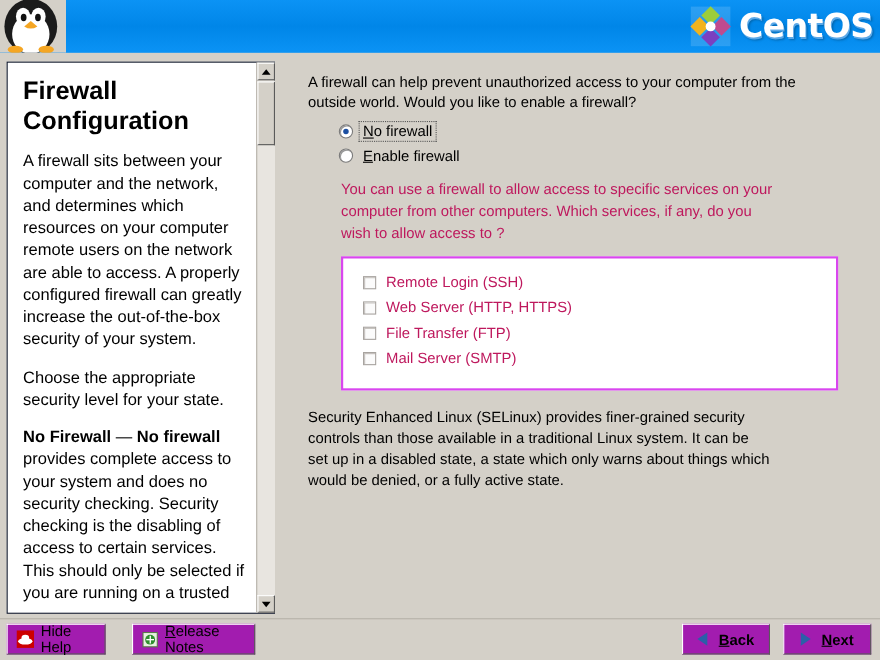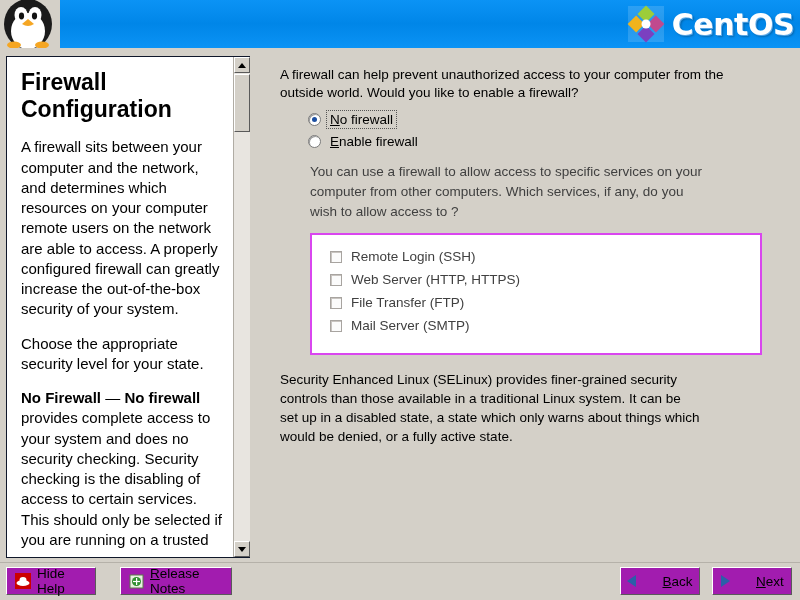--- a/index.html
+++ b/index.html
@@ -146,21 +146,21 @@
   .radio-label {
     font-size: 13.5px;
     padding: 0 2px;
   }
   .radio-label.focused {
     outline: 1px dotted #555;
     outline-offset: 1px;
   }
   .ul { text-decoration: underline; }
 
-  .dimmed { color: #404040; }
+  .dimmed { color: #be185d; }
   .svc-desc {
     margin: 10px 0 0 40px;
     width: 400px;
     line-height: 1.45;
   }
   #services-box {
     margin: 12px 0 0 40px;
     width: 452px; height: 122px;
     background: #ffffff;
     border: 2px solid #d946ef;
@@ -230,40 +230,40 @@
     border-right-color: #5a5a5a; border-bottom-color: #5a5a5a;
     display: flex; align-items: center;
     padding: 0 8px;
     font-size: 13.5px;
     gap: 6px;
     cursor: default;
   }
   #btn-hide-help { left: 6px; top: 4px; width: 90px; }
   #btn-release-notes { left: 120px; top: 4px; width: 112px; }
   #btn-back { right: 100px; top: 4px; width: 80px; justify-content: center; }
-  #btn-next { right: 8px; top: 4px; width: 80px; justify-content: flex-start; }
+  #btn-next { right: 8px; top: 4px; width: 80px; justify-content: center; }
 
   .ico-hat {
     width: 16px; height: 16px; position: relative; flex: none;
   }
   .ico-notes {
     width: 15px; height: 15px; flex: none;
   }
   .tri-left {
     width: 0; height: 0; flex: none;
     border-top: 6px solid transparent; border-bottom: 6px solid transparent;
     border-right: 9px solid #2b5fa8;
   }
   .tri-right {
     width: 0; height: 0; flex: none;
     border-top: 6px solid transparent; border-bottom: 6px solid transparent;
     border-left: 9px solid #2b5fa8;
   }
   .btn-label { font-size: 13.5px; }
-  .nav-label { margin-left: 20px; }
+  .nav-label { margin-left: 4px; font-weight: bold; }
 </style>
 </head>
 <body>
 
 <div id="app">
 
   <div id="banner">
     <div id="banner-left">
       <svg id="penguin" viewBox="0 0 56 52">
         <ellipse cx="26" cy="26" rx="24" ry="25" fill="#1b1b1b"></ellipse>

